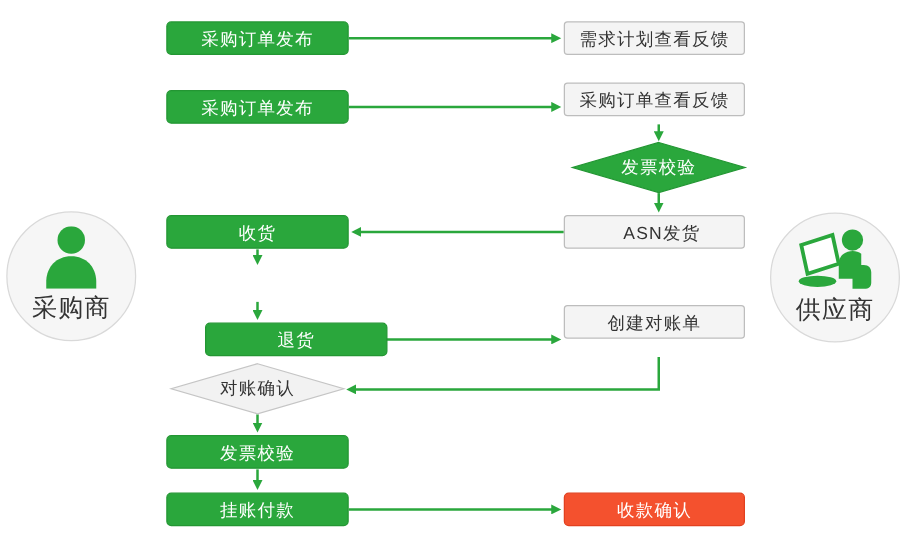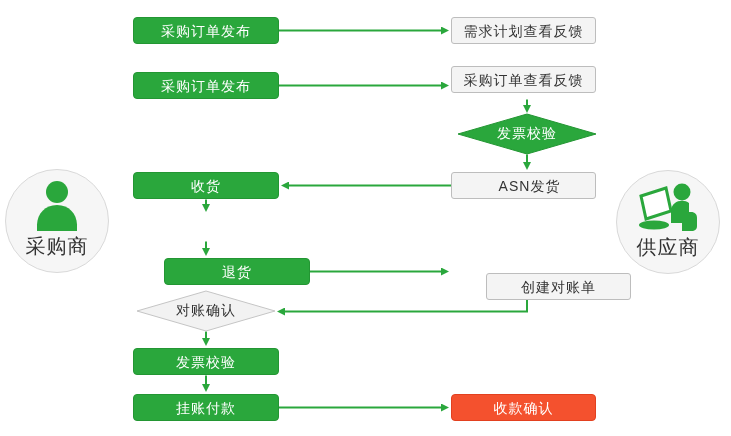--- a/index.html
+++ b/index.html
@@ -27,21 +27,21 @@
   #n-demand-plan-publish{top:17px;}
   #n-po-publish{top:72px;}
   #n-receive{top:172px;}
   #n-quality{top:214px;}
   #n-return{top:258px;margin-left:31px;}
   #n-invoice{top:348px;}
   #n-payment{top:394px;}
   #n-demand-feedback{top:17px;}
   #n-po-feedback{top:66px;}
   #n-asn{top:172px;padding-left:12px;}
-  #n-create-statement{top:273px;margin-left:35px;}
+  #n-create-statement{top:244px;}
   #n-receipt{top:394px;}
 
   .diamond-label{
     position:absolute;z-index:3;width:120px;height:20px;
     display:flex;align-items:center;justify-content:center;
     font-size:14px;letter-spacing:1px;
   }
   #lbl-order-confirm{left:467px;top:124px;color:#fff;}
   #lbl-statement-confirm{left:146px;top:301px;color:var(--text-dark);}
 

